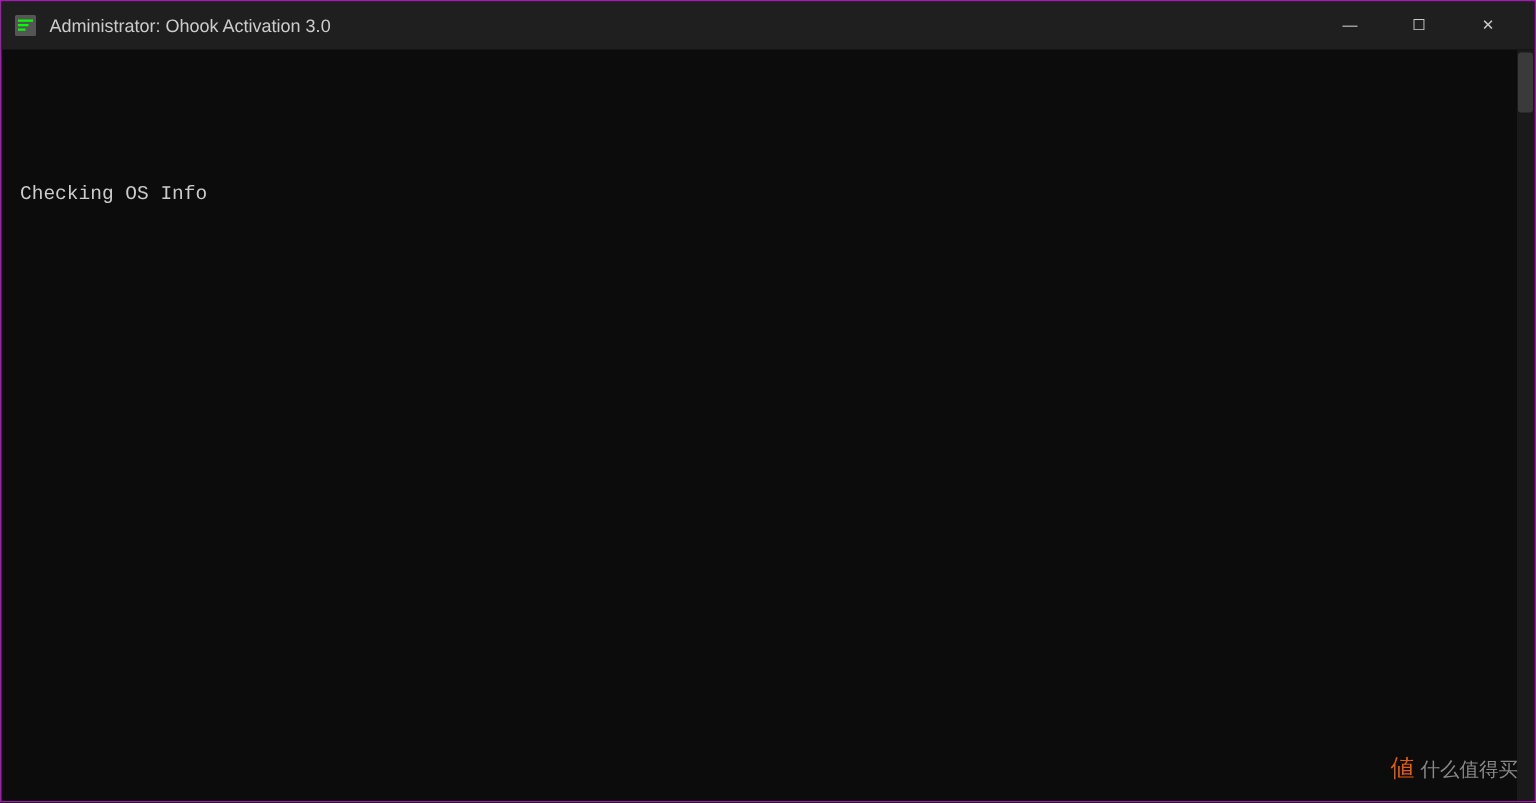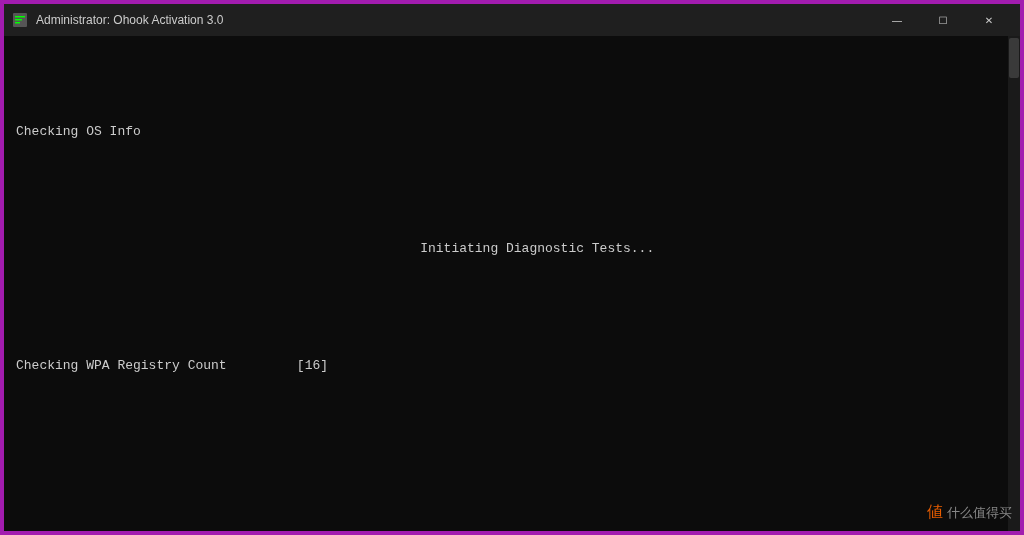--- a/index.html
+++ b/index.html
@@ -10,21 +10,21 @@
       font-family: 'Consolas', 'Courier New', monospace;
       overflow: hidden;
     }
 
     .window {
       width: 1024px;
       height: 535px;
       background: #0c0c0c;
       display: flex;
       flex-direction: column;
-      border: 4px solid #a21caf;
+      border: 1px solid #a21caf;
     }
 
     .titlebar {
       background: #1f1f1f;
       height: 32px;
       display: flex;
       align-items: center;
       padding: 0 8px;
       flex-shrink: 0;
       user-select: none;
@@ -65,21 +65,20 @@
       color: #cccccc;
       font-size: 10px;
       cursor: pointer;
       font-family: 'Segoe UI', sans-serif;
     }
 
     .content {
       flex: 1;
       display: flex;
       overflow: hidden;
-      text-align: center;
     }
 
     .terminal {
       flex: 1;
       background: #0c0c0c;
       color: #cccccc;
       font-size: 13px;
       line-height: 1.5;
       padding: 8px 12px;
       overflow-y: auto;
@@ -162,29 +161,22 @@
 
   <div class="content">
     <div class="terminal">
 
       
       <div class="line line-row">
         <span class="label-col">Checking OS Info                    </span>
       </div>
 
       
-      <div class="line">
-        <span>Initiating Diagnostic Tests...</span>
-      </div>
-
-      
-      <div class="line line-row">
-        <span class="label-col">Checking WPA Registry Count         </span>
-        <span class="value-col">[16]</span>
-      </div>
+
+      
 
       
       <span class="empty-line"></span>
 
       
       
 
       
       
 

